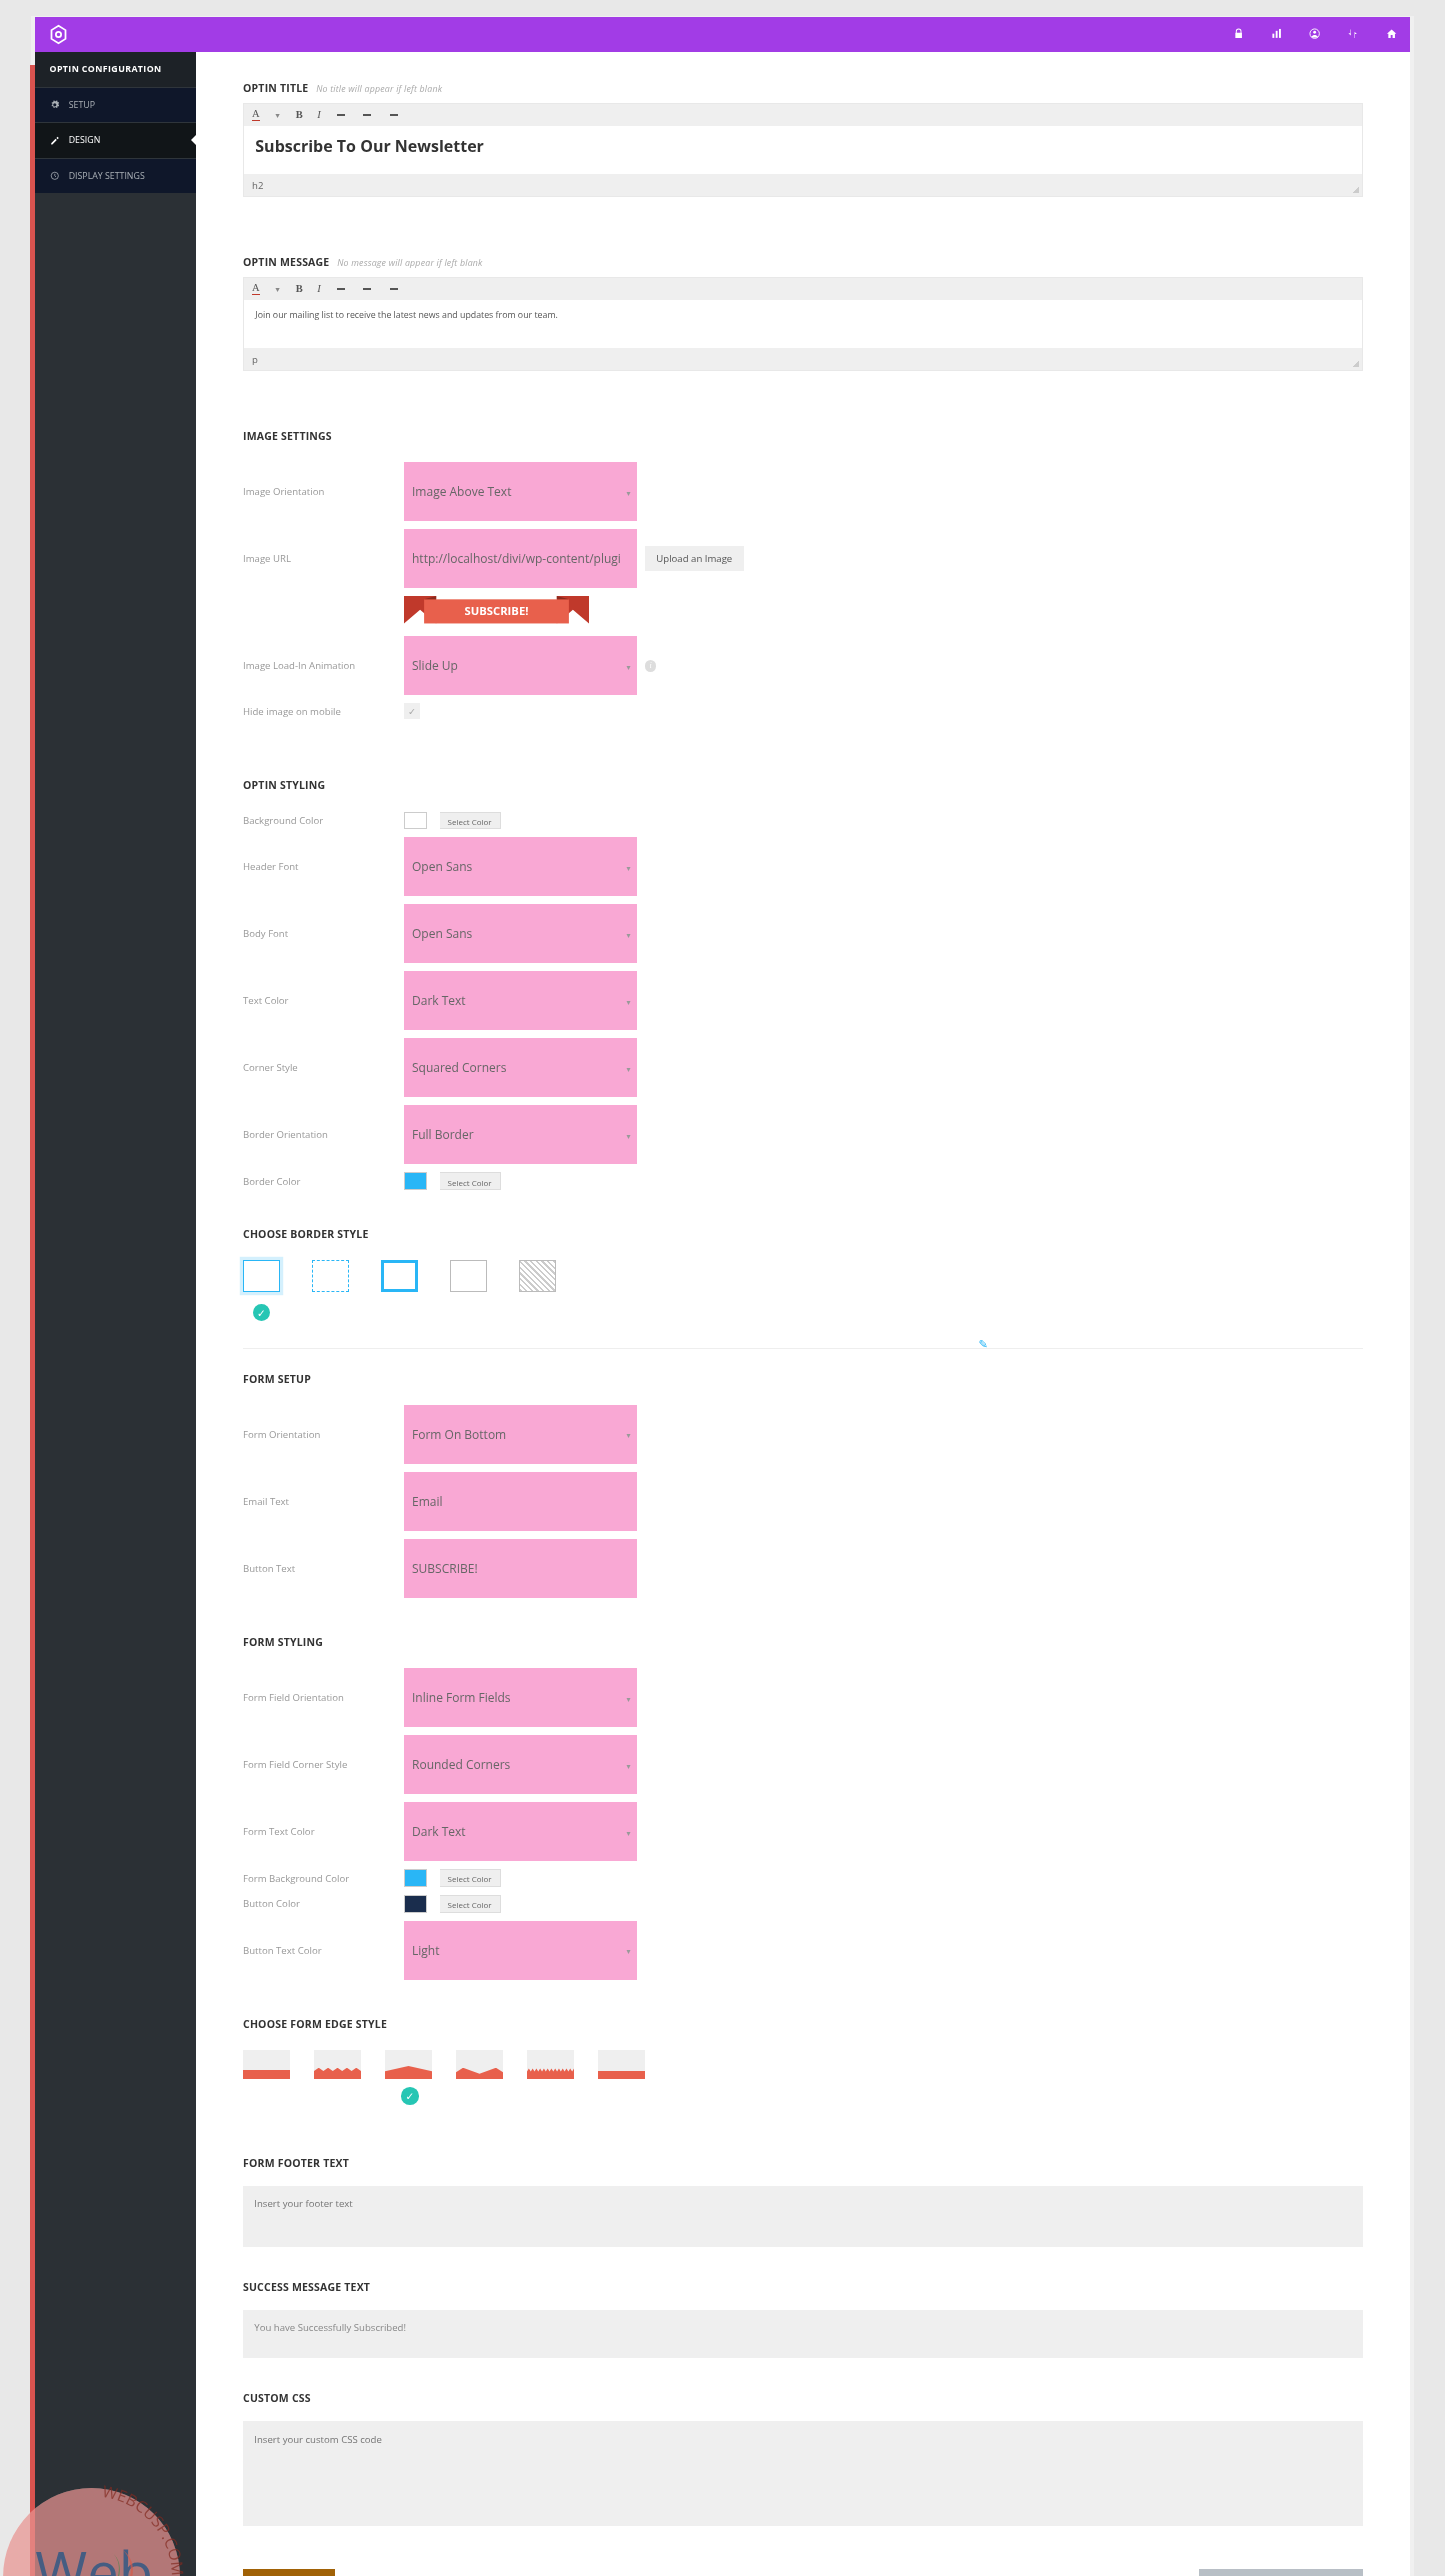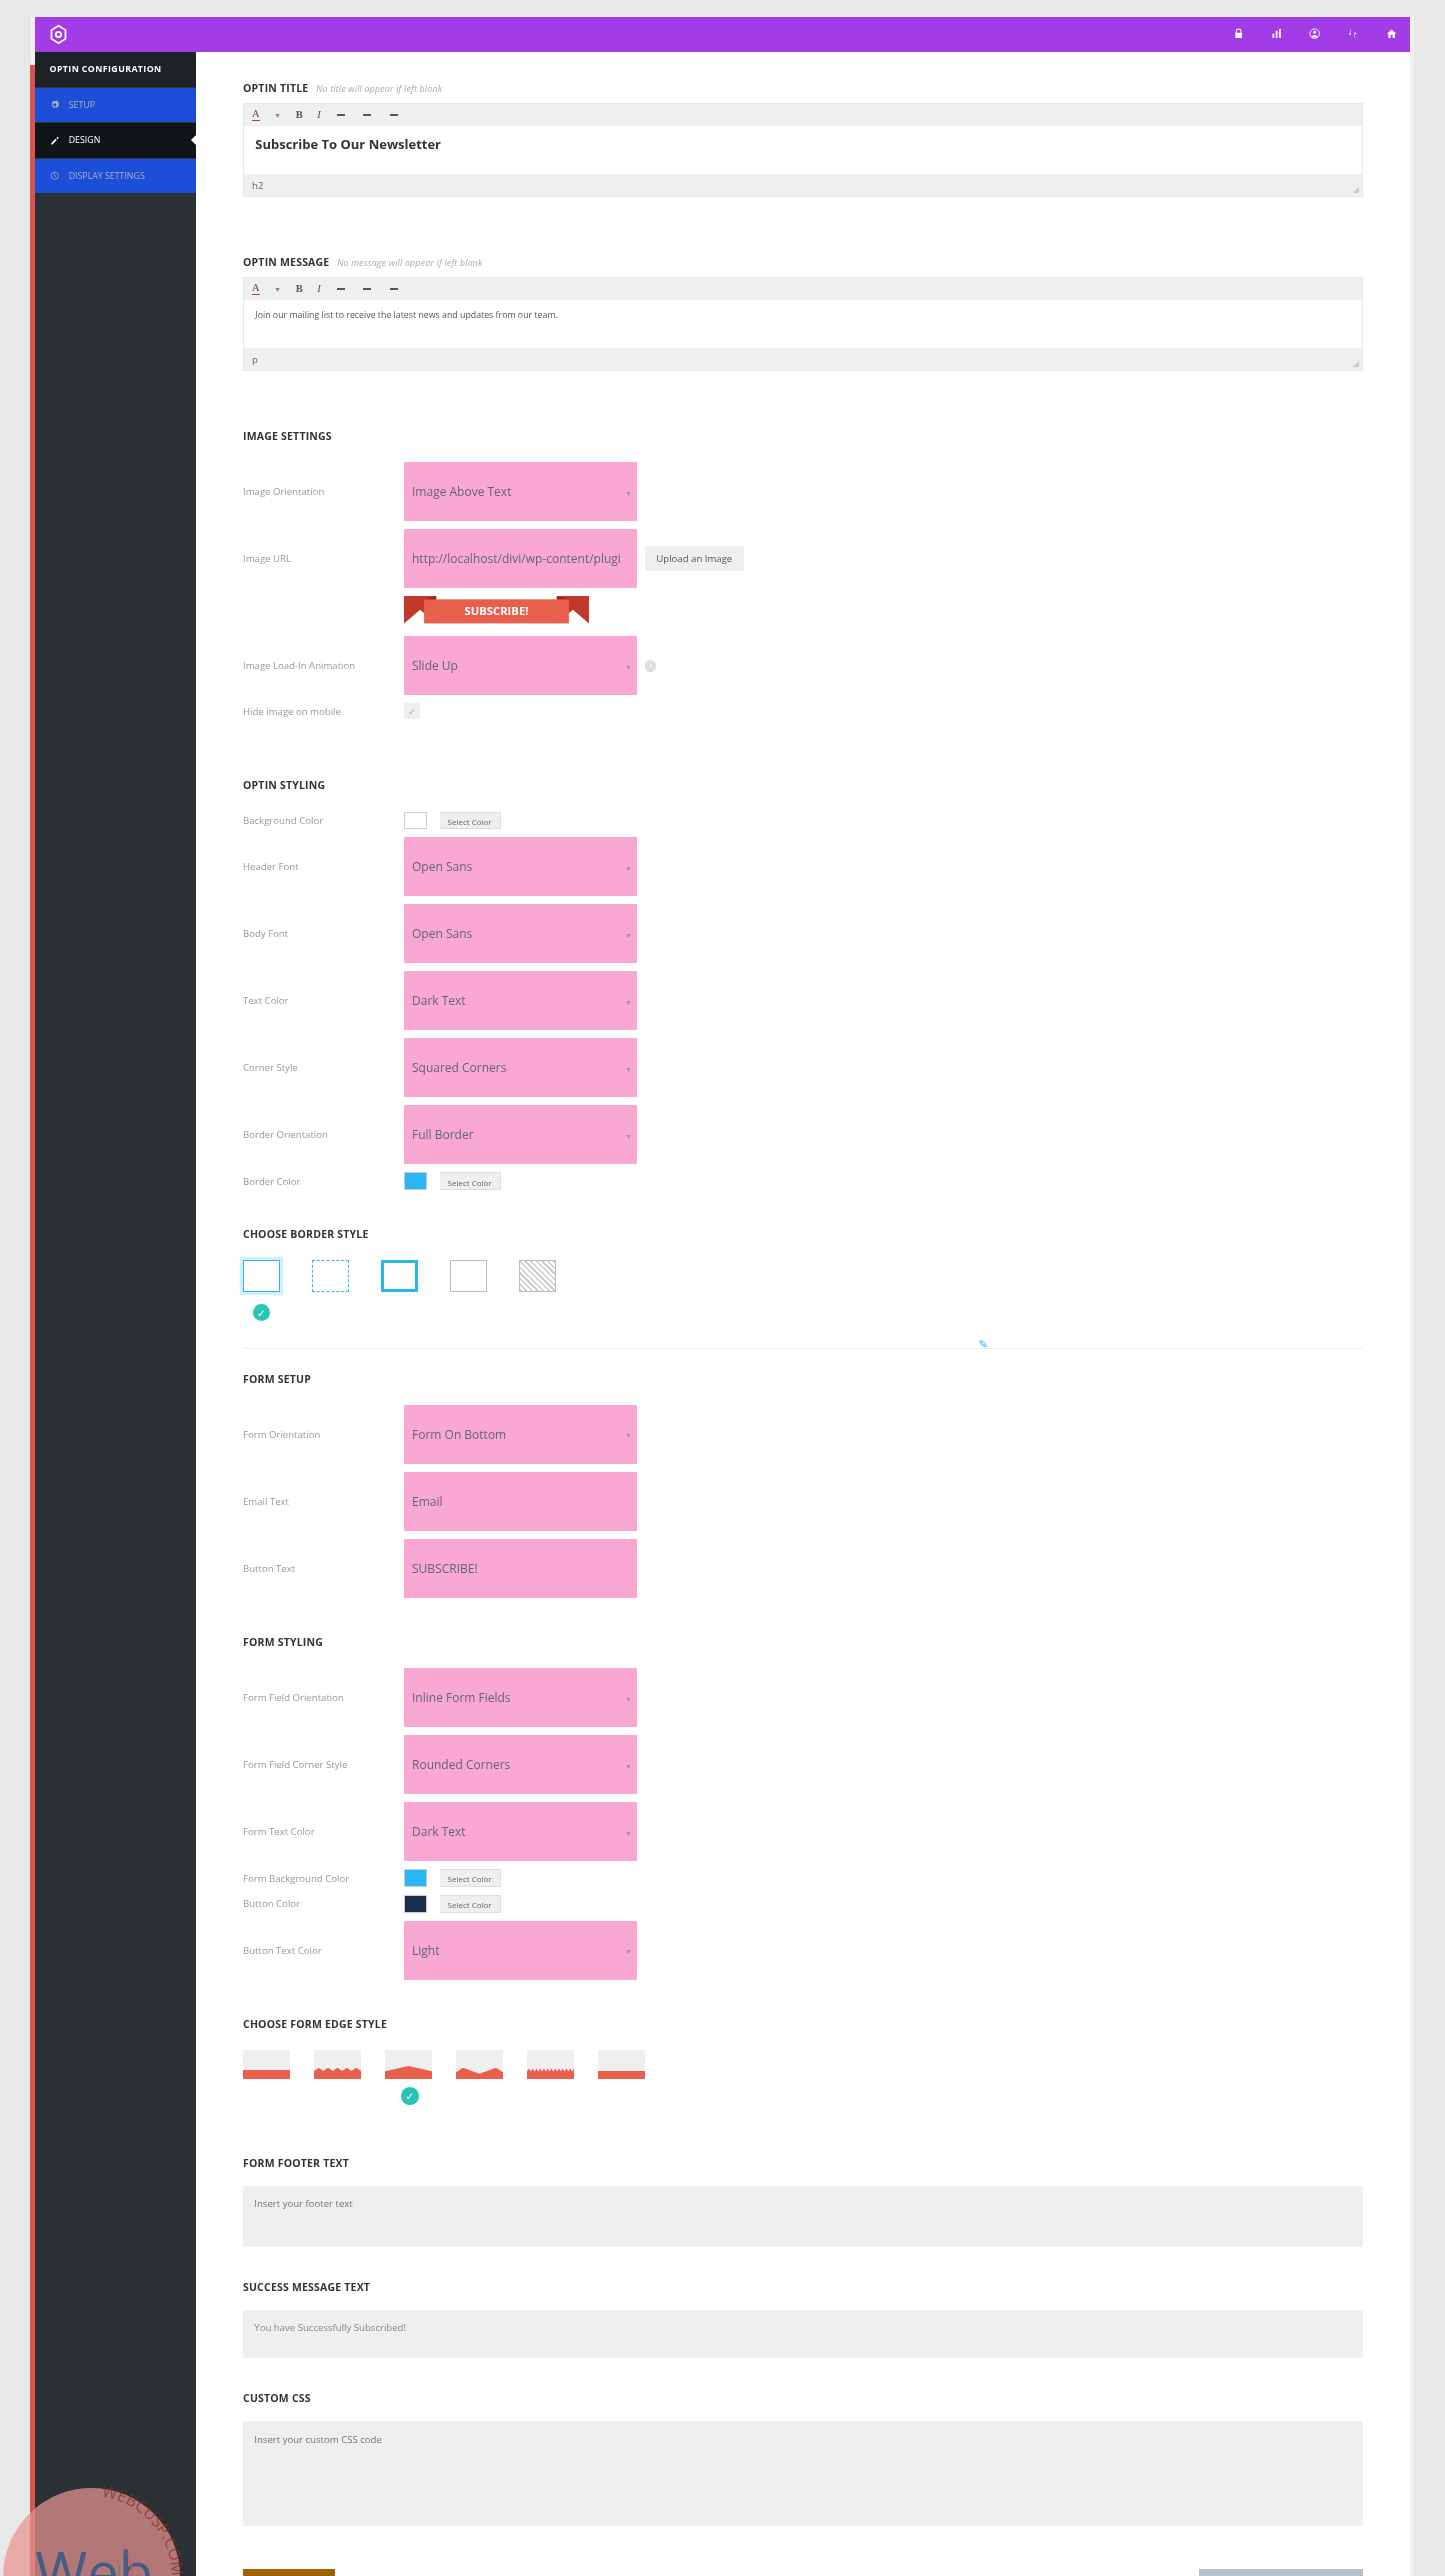--- a/index.html
+++ b/index.html
@@ -7,39 +7,39 @@
 .page-wrap{width:1383px;border:4.8px solid #f0f0f0;border-top-width:1.6px;border-bottom-width:1.6px;background:#fff;position:relative}
 .red-stripe{position:absolute;left:-4.8px;top:48px;bottom:0;width:4.8px;background:#d9534f}
 .top-bar{height:35px;background:#a23ce6;display:flex;align-items:center;justify-content:space-between;padding:0 13px;color:#fff}
 .hex-logo{width:21px;height:21px;display:flex;align-items:center;justify-content:center}
 .hex-logo svg{width:21px;height:21px}
 .top-icons{display:flex;gap:27px;font-size:13px}
 .top-icons span{cursor:pointer}
 .main{display:flex}
 .sidebar{width:161px;background:#2b3035;color:#aab0b6;min-height:2452px}
 .sidebar-header{background:#1d2227;color:#fff;font-size:8.8px;font-weight:700;padding:11.3px 14.5px;letter-spacing:0.4px}
-.sidebar-item{display:flex;align-items:center;gap:9.6px;padding:11.3px 14.5px;font-size:8.8px;cursor:pointer;background:#1d4ed8;border-top:0.8px solid #2f353b;position:relative}
+.sidebar-item{display:flex;align-items:center;gap:9.6px;padding:11.3px 14.5px;font-size:8.8px;cursor:pointer;background:#0f172a;border-top:0.8px solid #2f353b;position:relative}
 .sidebar-item.active{background:#111518;color:#fff}
 .sidebar-item.active::after{content:"";position:absolute;right:-0.8px;top:50%;transform:translateY(-50%);border:6.4px solid transparent;border-right-color:#fff}
 .sidebar-item svg{width:9.6px;height:9.6px;fill:currentColor}
 .content{flex:1;padding:26px 47px 48px;background:#fff}
 .header-row{display:flex;justify-content:space-between;align-items:flex-start;margin-bottom:32px}
 h1{font-size:20px;font-weight:600;color:#333;letter-spacing:0.4px}
 .subtitle{color:#999;font-size:9.6px;margin-top:4.8px}
 .preview-btn{background:#29b6f6;color:#fff;border:none;padding:8.8px 19.3px;font-size:9.6px;font-weight:700;cursor:pointer}
 .section-title{font-size:10.5px;font-weight:700;color:#333;letter-spacing:0.2px;display:inline-block;margin-bottom:8px}
 .section-title .hint{font-weight:400;font-style:italic;color:#aaa;font-size:8.8px;margin-left:4.8px}
 .editor{border:0.8px solid #e8e8e8;background:#fff;margin-bottom:6.4px}
 .toolbar{background:#efefef;padding:4.8px 8px;display:flex;gap:14.5px;align-items:center;font-size:10.5px;color:#555}
 .toolbar span{cursor:pointer;display:inline-flex;align-items:center}
 .tb-a{font-family:serif;border-bottom:1.6px solid #c0392b;line-height:1;padding-bottom:0.8px}
 .tb-caret{font-size:7.2px;color:#888}
 .tb-bold{font-weight:700;font-family:serif}
 .tb-italic{font-style:italic;font-family:serif}
-.editor-body{padding:9.6px 11.3px;min-height:48px;font-size:13px;color:#333}
+.editor-body{padding:9.6px 11.3px;min-height:48px;font-size:16px;color:#333}
 .editor-body.bold{font-weight:700}
 .editor-body.small{font-size:8.8px;color:#555}
 .editor-foot{background:#efefef;padding:4.8px 8px;font-size:9.6px;color:#666;position:relative}
 .editor-foot::after{content:"";position:absolute;right:3.2px;bottom:3.2px;width:6.4px;height:6.4px;background:linear-gradient(135deg,transparent 50%,#ccc 50%)}
 .section-gap{height:48px}
 .section-gap-sm{height:26px}
 .form-row{display:flex;align-items:center;margin-bottom:8px}
 .form-label{width:161px;font-size:9.6px;color:#999}
 .select,.text-input{width:233px;background:#f9a8d4;border:none;padding:21px 8px;font-size:12px;color:#666;appearance:none;position:relative}
 .select-wrap{position:relative;width:233px}

